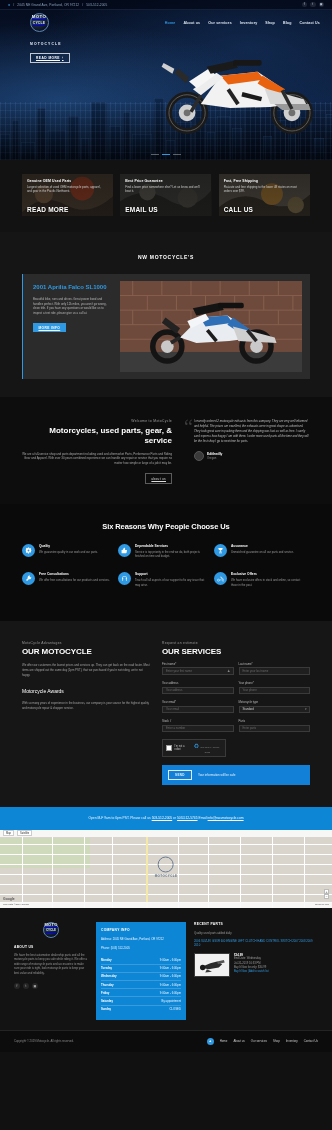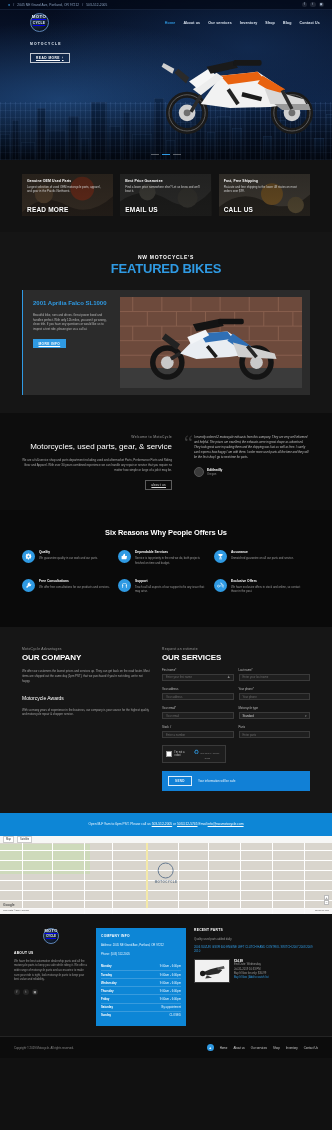--- a/index.html
+++ b/index.html
@@ -135,21 +135,21 @@
   .btn-blue {
     display:inline-block;margin-top:8px;background:#2f9ae3;color:#fff;
     font-size:3.2px;font-weight:bold;letter-spacing:.4px;padding:2.6px 5.5px;
   }
   .feat-photo { flex:1; margin:7px 8px 7px 0; position:relative; overflow:hidden; }
 
   
   .welcome { background:#0d0d0d; padding:22px 22px 20px; display:flex; gap:12px;}
   .wel-left { width:150px; text-align:right; }
   .wel-kicker { font-size:3.4px; color:#9f9f9f; letter-spacing:.3px;}
-  .wel-h2 { font-size:8px; font-weight:normal; color:#fff; line-height:1.22; margin-top:3px;}
+  .wel-h2 { font-size:8px; font-weight:bold; color:#fff; line-height:1.22; margin-top:3px;}
   .wel-left p { font-size:2.9px; line-height:1.7; color:#a9a9a9; margin-top:6px;}
   .btn-ghost{
     display:inline-block;margin-top:7px;border:.6px solid #5c5c5c;color:#ddd;
     font-size:3.2px;padding:2.4px 5px;letter-spacing:.3px;
   }
   .wel-right { flex:1; position:relative; padding-left:10px; }
   .quote-mark {
     position:absolute; left:0; top:-2px; font-size:20px; color:#3b3b3b;
     font-family:"Liberation Serif", serif; line-height:1;
   }
@@ -416,21 +416,20 @@
       <div class="inner">
         <h4>Fast, Free Shipping</h4>
         <p>Flat-rate and free shipping to the lower 48 states on most orders over $99.</p>
       </div>
       <div class="cta">CALL US</div>
     </div>
   </section>
 
   <section class="featured">
     <div class="feat-kicker">NW MOTOCYCLE'S</div>
-    <div class="feat-title">FEATURED BIKES</div>
 
     <div class="feat-card">
       <div class="feat-left">
         <h3>2001 Aprilia Falco SL1000</h3>
         <p>Beautiful bike, runs and drives. Great power band and handles perfect. With only 12k miles, you won't go wrong, clean title. If you have any questions or would like us to inspect a test ride, please give us a call at.</p>
         <a href="#" class="btn-blue">MORE INFO</a>
       </div>
       <div class="feat-photo">
         <svg viewBox="0 0 200 100" preserveAspectRatio="none" style="width:100%;height:100%;display:block">
           <rect width="200" height="100" fill="#6d4a3c"></rect>
@@ -477,21 +476,21 @@
         <span class="avatar"></span>
         <span>
           <b>Edithwilly</b>
           <span>Oregon</span>
         </span>
       </div>
     </div>
   </section>
 
   <section class="reasons">
-    <h2>Six Reasons Why People Offers Us</h2>
+    <h2>Six Reasons Why People Choose Us</h2>
     <div class="rgrid">
 
       <div class="rcell">
         <span class="ricon">
           <svg viewBox="0 0 24 24" width="7" height="7" fill="#fff">
               <path d="M10 2h4l.6 2.3 2 .8 2-1.3 2.8 2.8-1.3 2 .8 2L23 12v0l-2.3.6-.8 2 1.3 2-2.8 2.8-2-1.3-2 .8L14 22h-4l-.6-2.3-2-.8-2 1.3L2.6 17.4l1.3-2-.8-2L1 12l2.1-.4.8-2-1.3-2L5.4 2.8l2 1.3 2-.8z"></path>
               <circle cx="12" cy="12" r="3.2" fill="#2f9ae3"></circle>
             </svg>
         </span>
         <span>
@@ -560,21 +559,21 @@
           <h5>Exclusive Offers</h5>
           <p>We have exclusive offers in stock and online, so contact those in the past.</p>
         </span>
       </div>
     </div>
   </section>
 
   <section class="two-col">
     <div class="tc-left">
       <div class="sec-kicker">MotoCycle Advantages</div>
-      <div class="sec-h2">OUR COMPANY</div>
+      <div class="sec-h2">OUR MOTOCYCLE</div>
       <p>We offer our customers the lowest prices and services up. They can get back on the road faster. Most items are shipped out the same day (1pm PST), that we purchased if you're not riding, we're not happy.</p>
       <h4>Motorcycle Awards</h4>
       <p>With so many years of experience in the business, our company is your source for the highest quality and motorcycle repair &amp; shopper service.</p>
     </div>
 
     <div class="tc-right">
       <div class="sec-kicker">Request an estimate</div>
       <div class="sec-h2">OUR SERVICES</div>
 
       <div class="frow">

